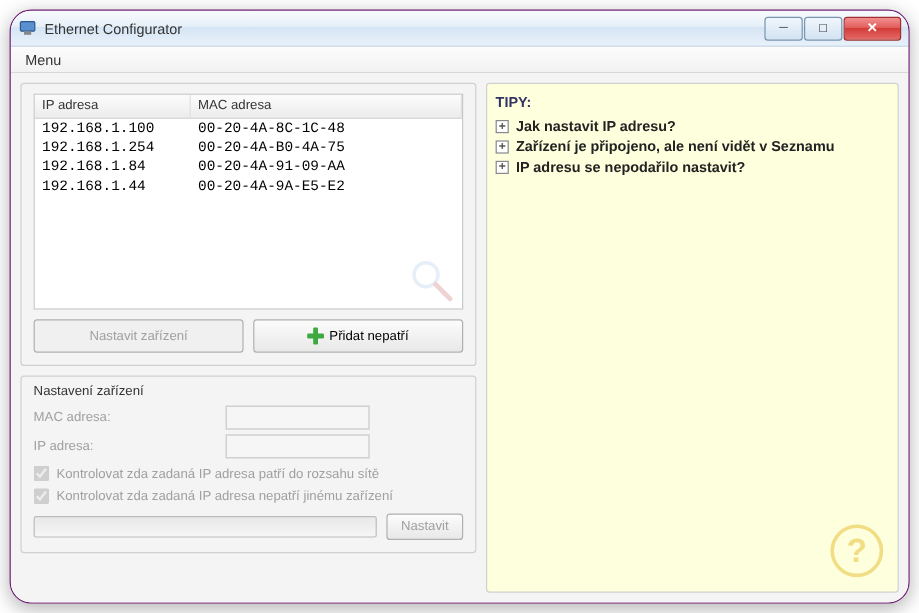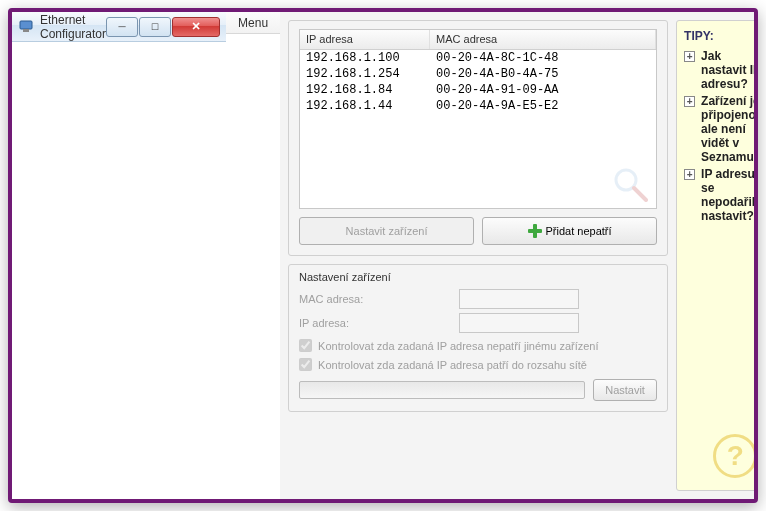--- a/index.html
+++ b/index.html
@@ -4,26 +4,26 @@
 <style>
 * { box-sizing: border-box; margin: 0; padding: 0; }
 body {
   font-family: "Segoe UI", Tahoma, sans-serif;
   background: #fff;
   padding: 8px;
 }
 .window {
   width: 750px;
   height: 495px;
-  border: 4px solid #701a75;
-  border-radius: 4px;
+  border: 1px solid #701a75;
+  border-radius: 18px;
   box-shadow: 0 4px 16px rgba(0,0,0,0.3);
   background: #fff;
   display: flex;
-  flex-direction: row;
+  flex-direction: column;
   overflow: hidden;
 }
 .titlebar {
   height: 30px;
   background: linear-gradient(to bottom, #f8fbfe 0%, #e6eff8 45%, #d5e5f4 46%, #e8f1fa 100%);
   border-bottom: 1px solid #b8cde0;
   display: flex;
   align-items: center;
   padding: 0 6px;
 }
@@ -312,25 +312,25 @@
         <div class="field-row">
           <span class="label">MAC adresa:</span>
           <input type="text" disabled="" style="">
         </div>
         <div class="field-row">
           <span class="label">IP adresa:</span>
           <input type="text" disabled="" style="">
         </div>
         <label class="check-row">
           <input type="checkbox" checked="" disabled="" style="">
-          <span>Kontrolovat zda zadaná IP adresa nepatří jinému zařízení</span>
+          <span>Kontrolovat zda zadaná IP adresa patří do rozsahu sítě</span>
         </label>
         <label class="check-row">
           <input type="checkbox" checked="" disabled="" style="">
-          <span>Kontrolovat zda zadaná IP adresa patří do rozsahu sítě</span>
+          <span>Kontrolovat zda zadaná IP adresa nepatří jinému zařízení</span>
         </label>
         <div class="bottom-row">
           <div class="progress"></div>
           <div class="btn-small">
             <span>Nastavit</span>
           </div>
         </div>
       </div>
 
     </div>

